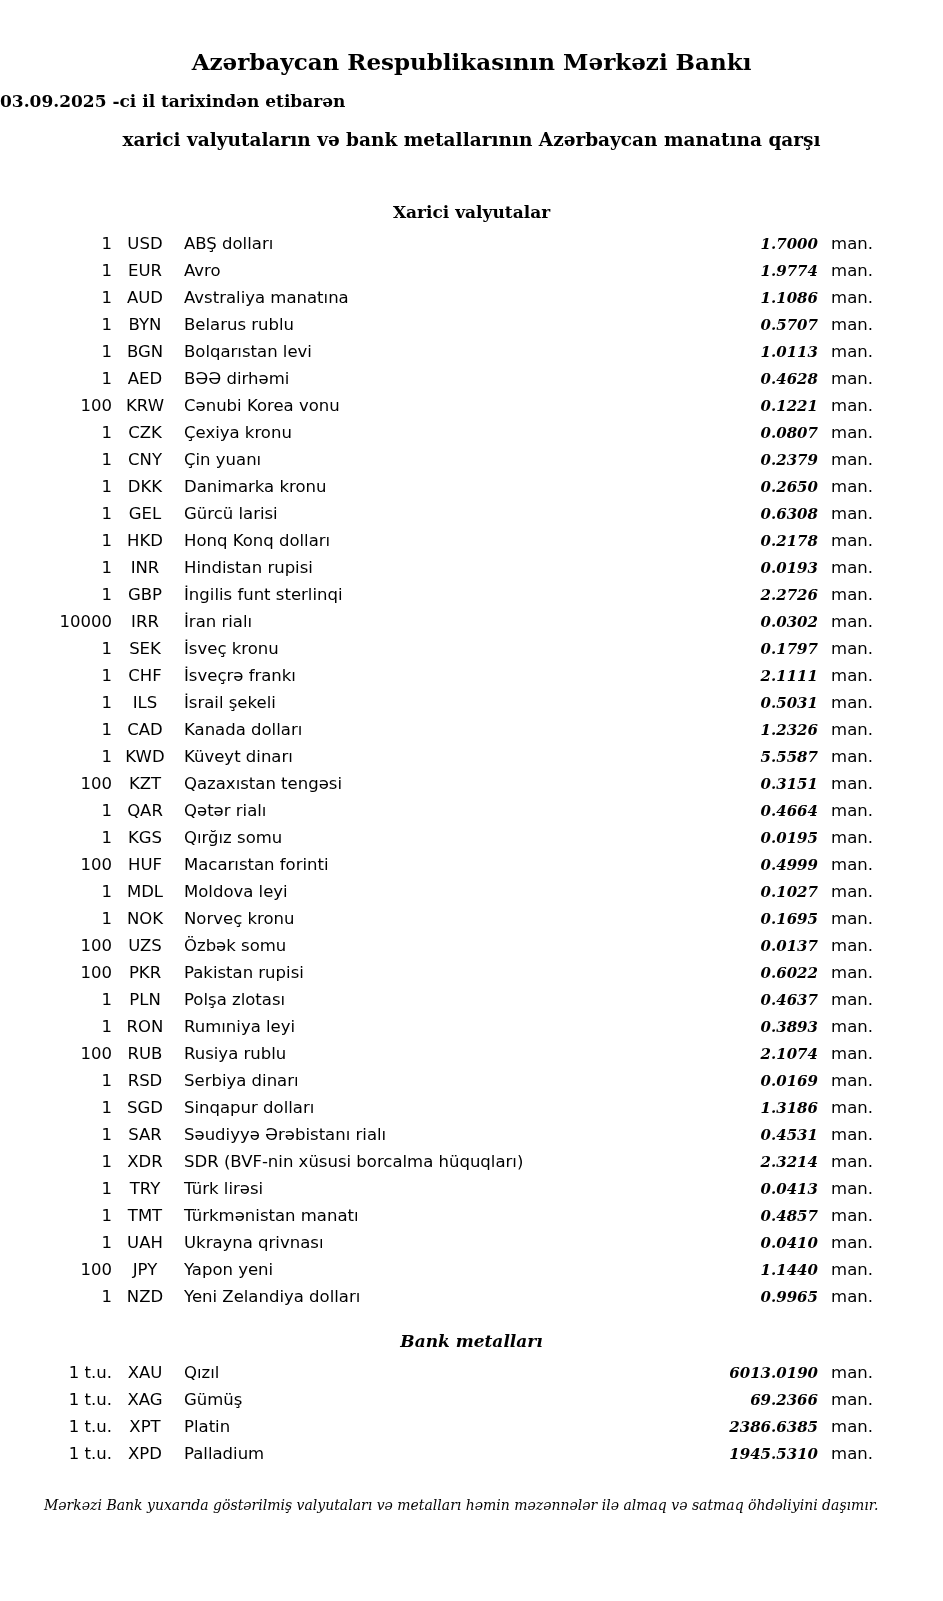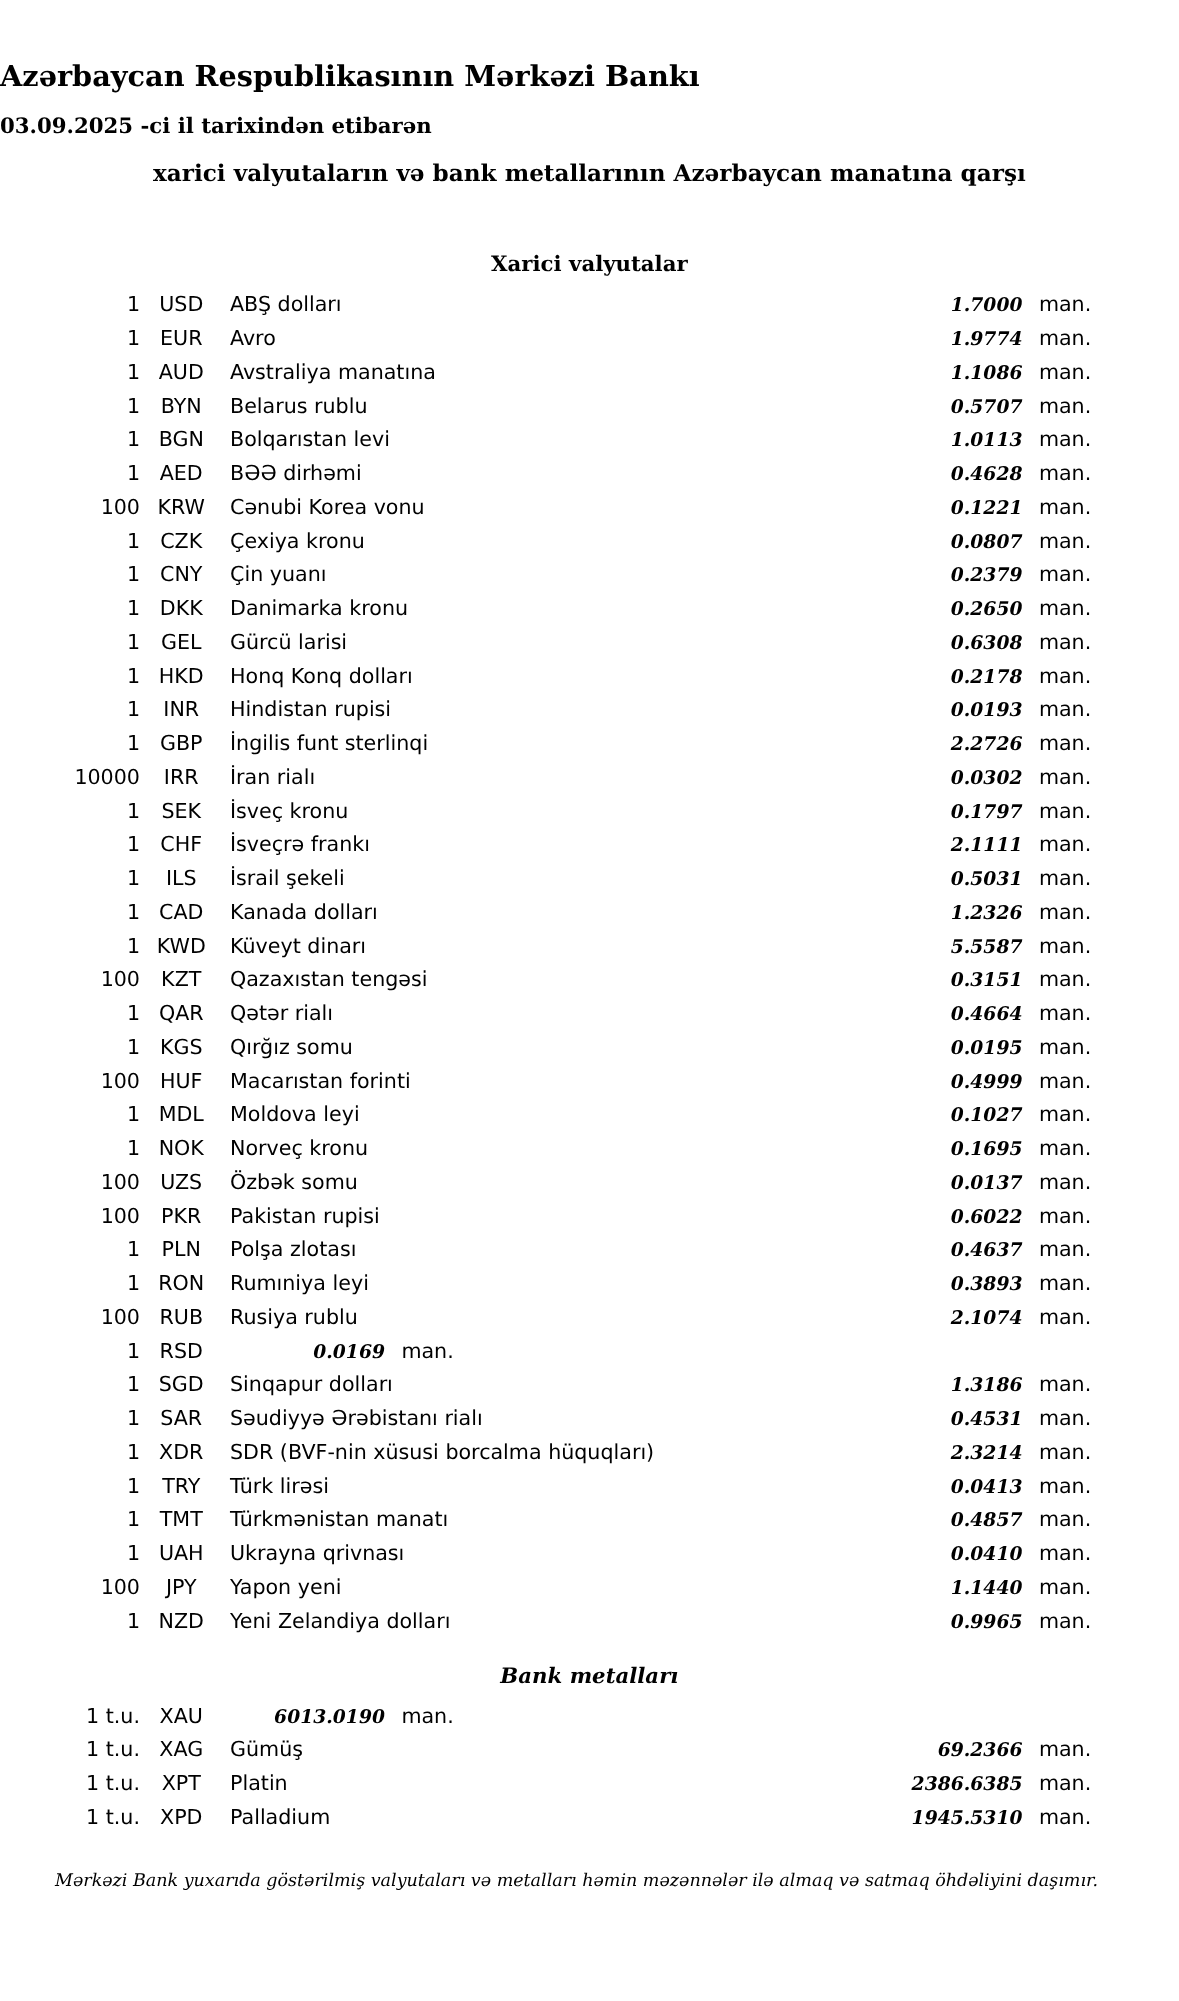--- a/index.html
+++ b/index.html
@@ -11,20 +11,21 @@
   .page {
     width: 943px;
     min-height: 1601px;
     margin: 0 auto;
     box-sizing: border-box;
     padding: 48px 0 40px 0;
     background: #ffffff;
     font-family: "DejaVu Sans", sans-serif;
   }
   .title {
+    text-align: center;
     font-family: "DejaVu Serif", serif;
     font-weight: bold;
     font-size: 23px;
     margin: 0;
   }
   .date-line {
     font-family: "DejaVu Serif", serif;
     font-weight: bold;
     font-size: 17px;
     margin-top: 16px;
@@ -320,20 +321,21 @@
       <div class="row">
       <span class="qty">100</span>
       <span class="code">RUB</span>
       <span class="name">Rusiya rublu</span>
       <span class="rate">2.1074</span>
       <span class="man">man.</span>
     </div>
       <div class="row">
       <span class="qty">1</span>
       <span class="code">RSD</span>
+      <span class="name">Serbiya dinarı</span>
       <span class="rate">0.0169</span>
       <span class="man">man.</span>
     </div>
       <div class="row">
       <span class="qty">1</span>
       <span class="code">SGD</span>
       <span class="name">Sinqapur dolları</span>
       <span class="rate">1.3186</span>
       <span class="man">man.</span>
     </div>
@@ -387,20 +389,21 @@
       <span class="man">man.</span>
     </div>
   </div>
 
   <div class="section-title metals">Bank metalları</div>
 
   <div class="rows">
     <div class="row">
       <span class="qty">1 t.u.</span>
       <span class="code">XAU</span>
+      <span class="name">Qızıl</span>
       <span class="rate">6013.0190</span>
       <span class="man">man.</span>
     </div>
       <div class="row">
       <span class="qty">1 t.u.</span>
       <span class="code">XAG</span>
       <span class="name">Gümüş</span>
       <span class="rate">69.2366</span>
       <span class="man">man.</span>
     </div>

